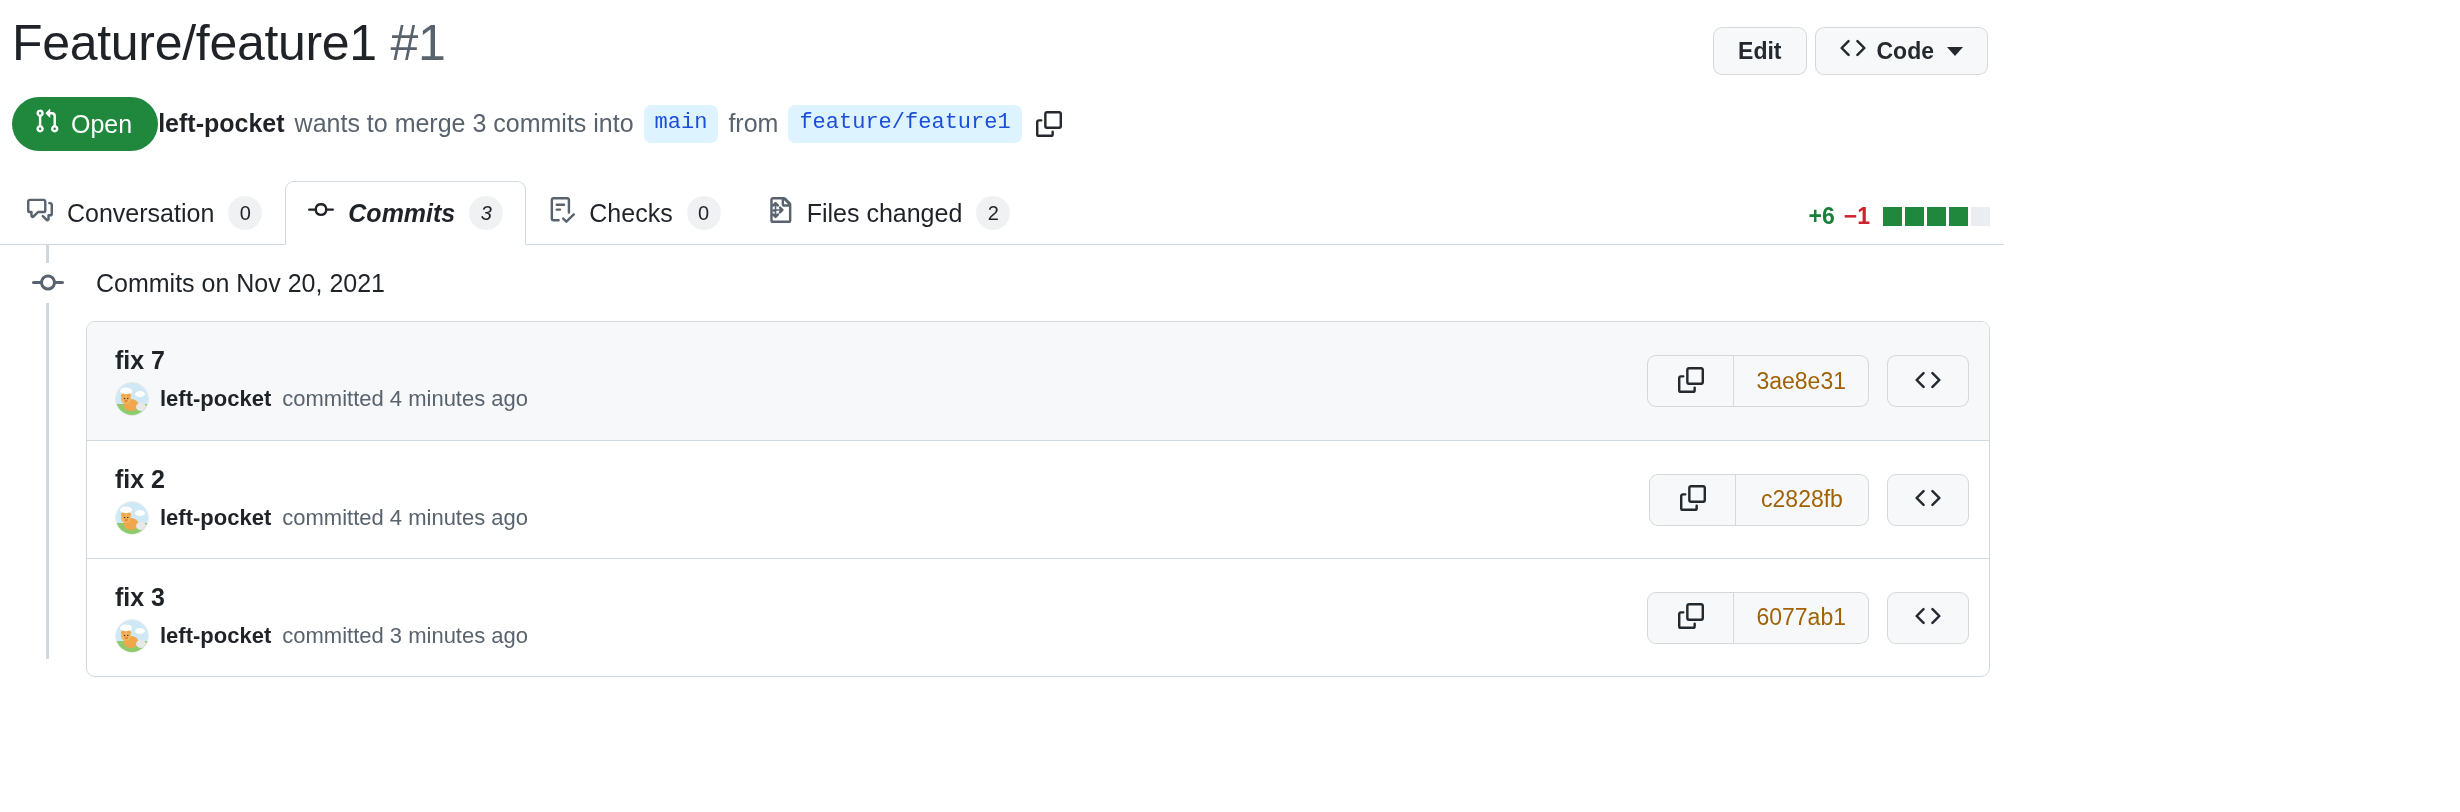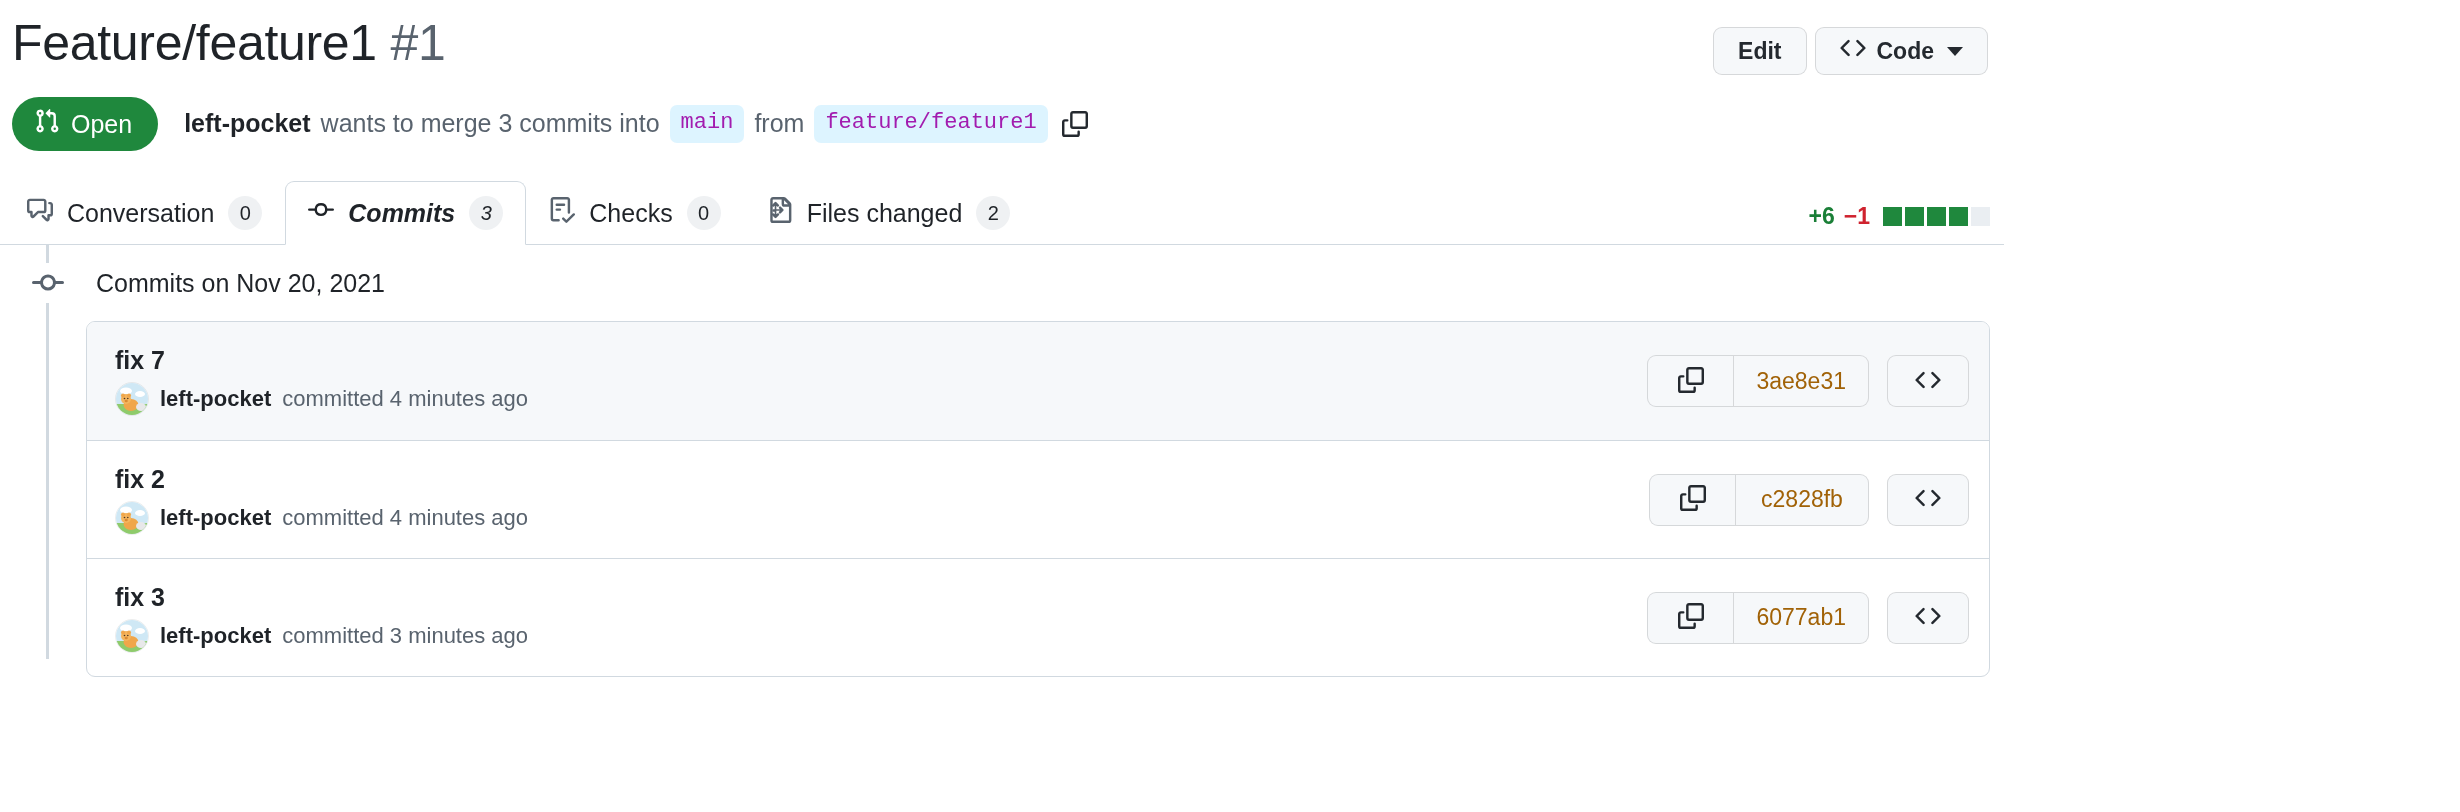--- a/index.html
+++ b/index.html
@@ -34,37 +34,37 @@
     white-space: nowrap; cursor: pointer;
   }
   .caret {
     width: 0; height: 0; margin-left: 2px;
     border-left: 8px solid transparent; border-right: 8px solid transparent;
     border-top: 9px solid #24292f;
   }
 
   
   .status-row {
-    display: flex; align-items: center; gap: 26px;
+    display: flex; align-items: center; gap: 0;
     padding: 22px 0 0 12px;
   }
   .state-badge {
     display: inline-flex; align-items: center; gap: 11px;
     height: 54px; padding: 0 26px 0 22px;
     background: #1f883d; color: #fff;
     border-radius: 27px; font-size: 25px; font-weight: 500;
   }
   .status-text {
     font-size: 25px; color: #59636e; display: flex; align-items: center;
     gap: 10px; white-space: nowrap;
   }
   .status-text b { color: #1F2328; font-weight: 600; }
   .branch-chip {
     display: inline-block; padding: 2px 11px 4px;
-    background: #ddf4ff; color: #a21caf; border-radius: 7px;
+    background: #ddf4ff; color: #1d4ed8; border-radius: 7px;
     font-family: "Liberation Mono", monospace; font-size: 22px; line-height: 1.45;
   }
   .copy-branch { display: inline-flex; align-items: center; cursor: pointer; margin-left: 4px; }
 
   
   .tabs-wrap {
     margin-top: 30px; position: relative;
     border-bottom: 1px solid #d1d9e0;
     display: flex; align-items: flex-end; justify-content: space-between;
     padding-left: 4px; padding-right: 14px;

